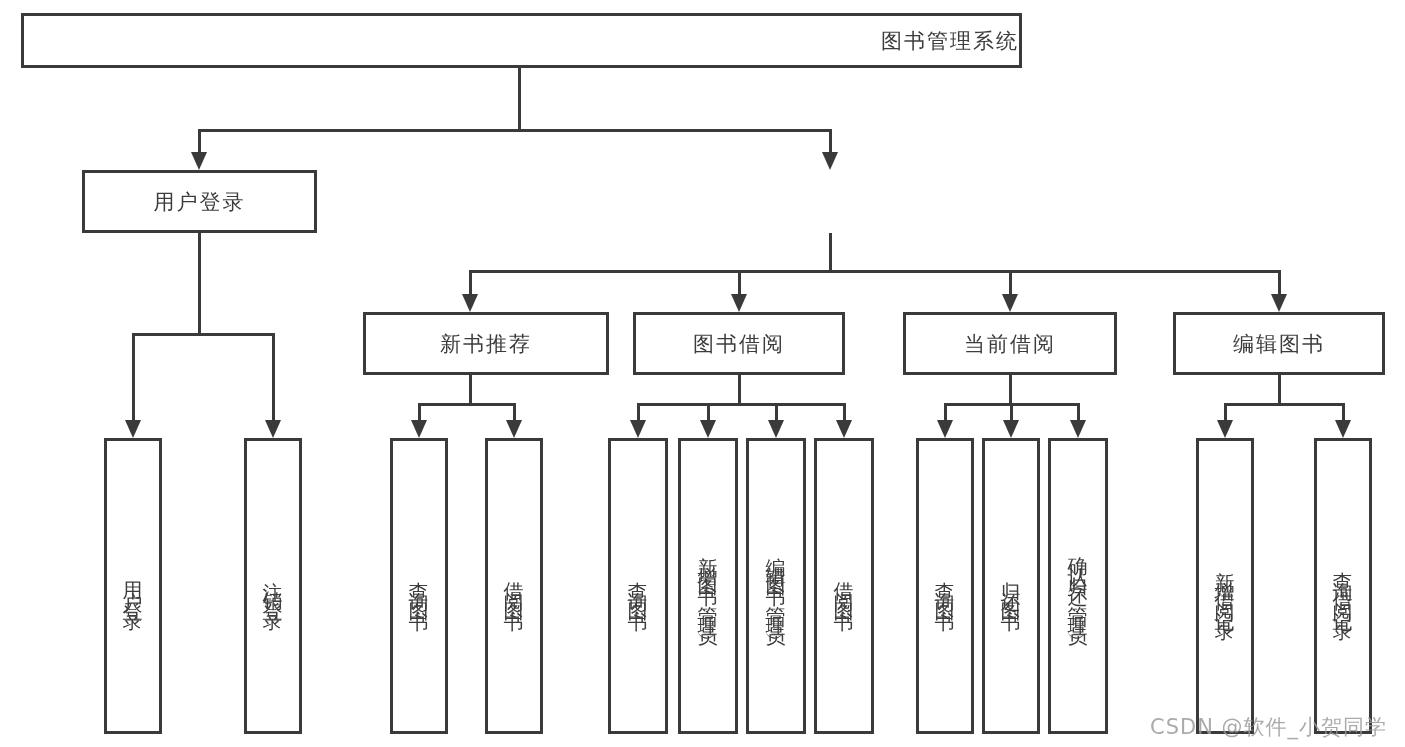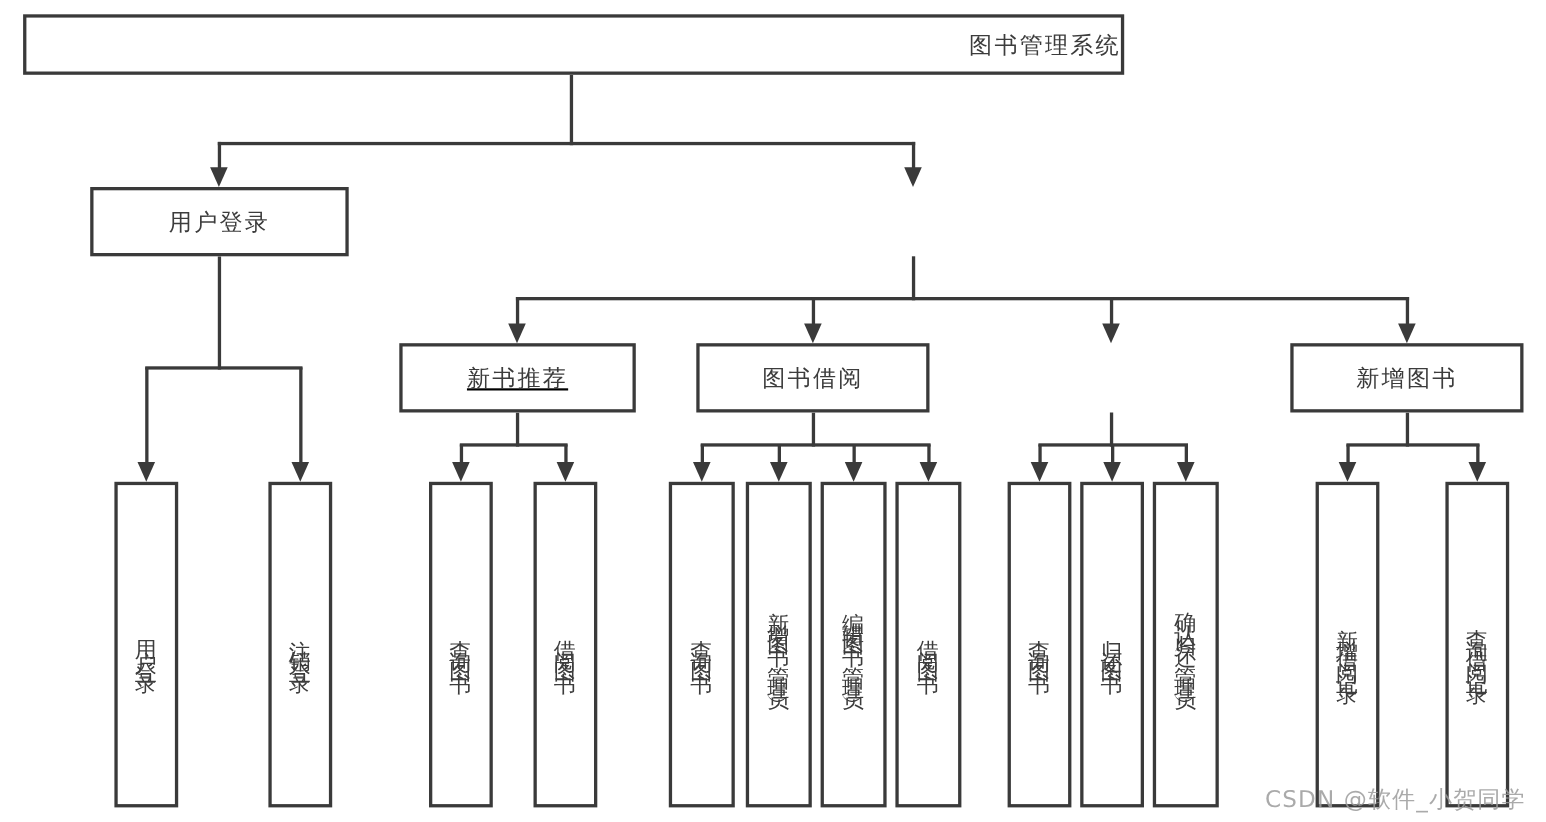--- a/index.html
+++ b/index.html
@@ -63,28 +63,31 @@
 <body>
 
 <div id="stage">
   <div id="watermark">CSDN @软件_小贺同学</div>
 <div class="node" style="left: 21px; top: 13px; width: 1001px; height: 55px; justify-content: flex-end;">
       <div class="label">图书管理系统</div>
     </div>
     <div class="node" style="left: 82px; top: 170px; width: 235px; height: 63px;">
       <div class="label">用户登录</div>
     </div>
-    <div class="node" style="left: 363px; top: 312px; width: 215px; height: 63px; text-decoration: underline;">
+    <div class="node" style="left: 363px; top: 312px; width: 246px; height: 63px;">
       <div class="label">新书推荐</div>
     </div>
     <div class="node" style="left: 633px; top: 312px; width: 212px; height: 63px;">
       <div class="label">图书借阅</div>
     </div>
+    <div class="node" style="left: 903px; top: 312px; width: 214px; height: 63px;">
+      <div class="label">当前借阅</div>
+    </div>
     <div class="node" style="left: 1173px; top: 312px; width: 212px; height: 63px;">
-      <div class="label">新增图书</div>
+      <div class="label">编辑图书</div>
     </div>
     <div class="node vert" style="left: 104px; top: 438px; width: 58px; height: 296px;">
       <div class="label">用户登录</div>
     </div>
     <div class="node vert" style="left: 244px; top: 438px; width: 58px; height: 296px;">
       <div class="label">注销登录</div>
     </div>
     <div class="node vert" style="left: 390px; top: 438px; width: 58px; height: 296px;">
       <div class="label">查询图书</div>
     </div>

